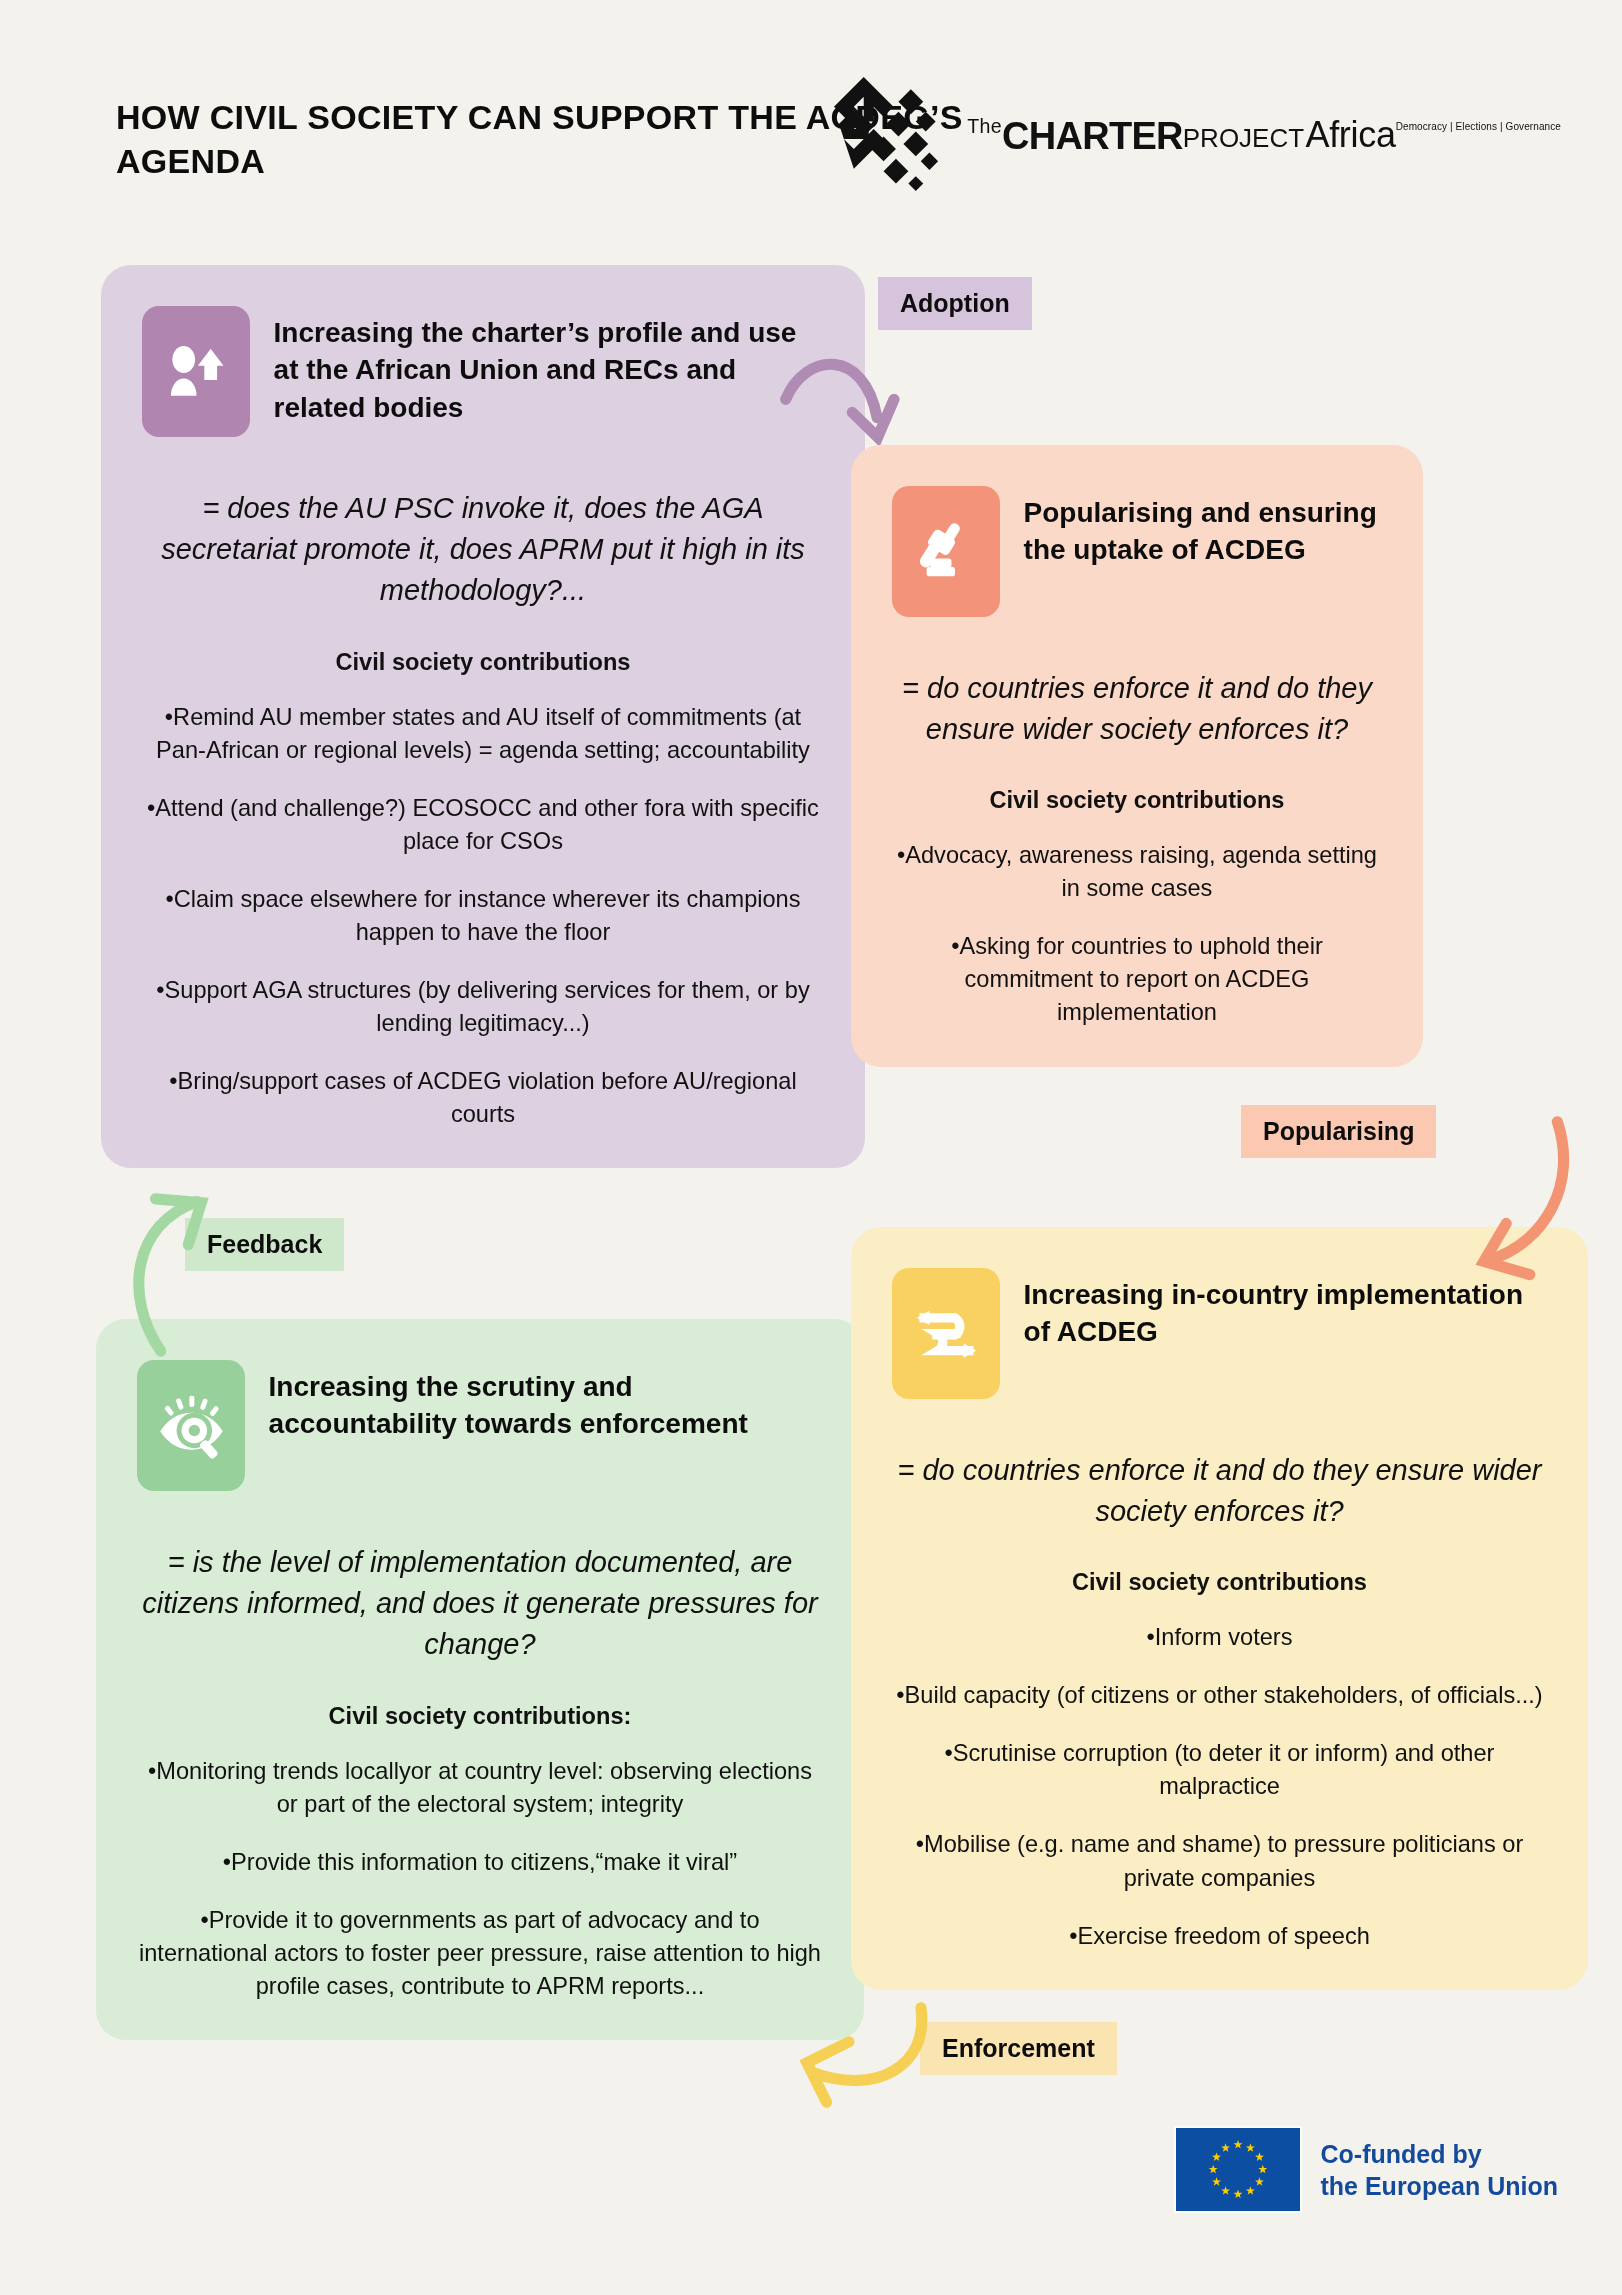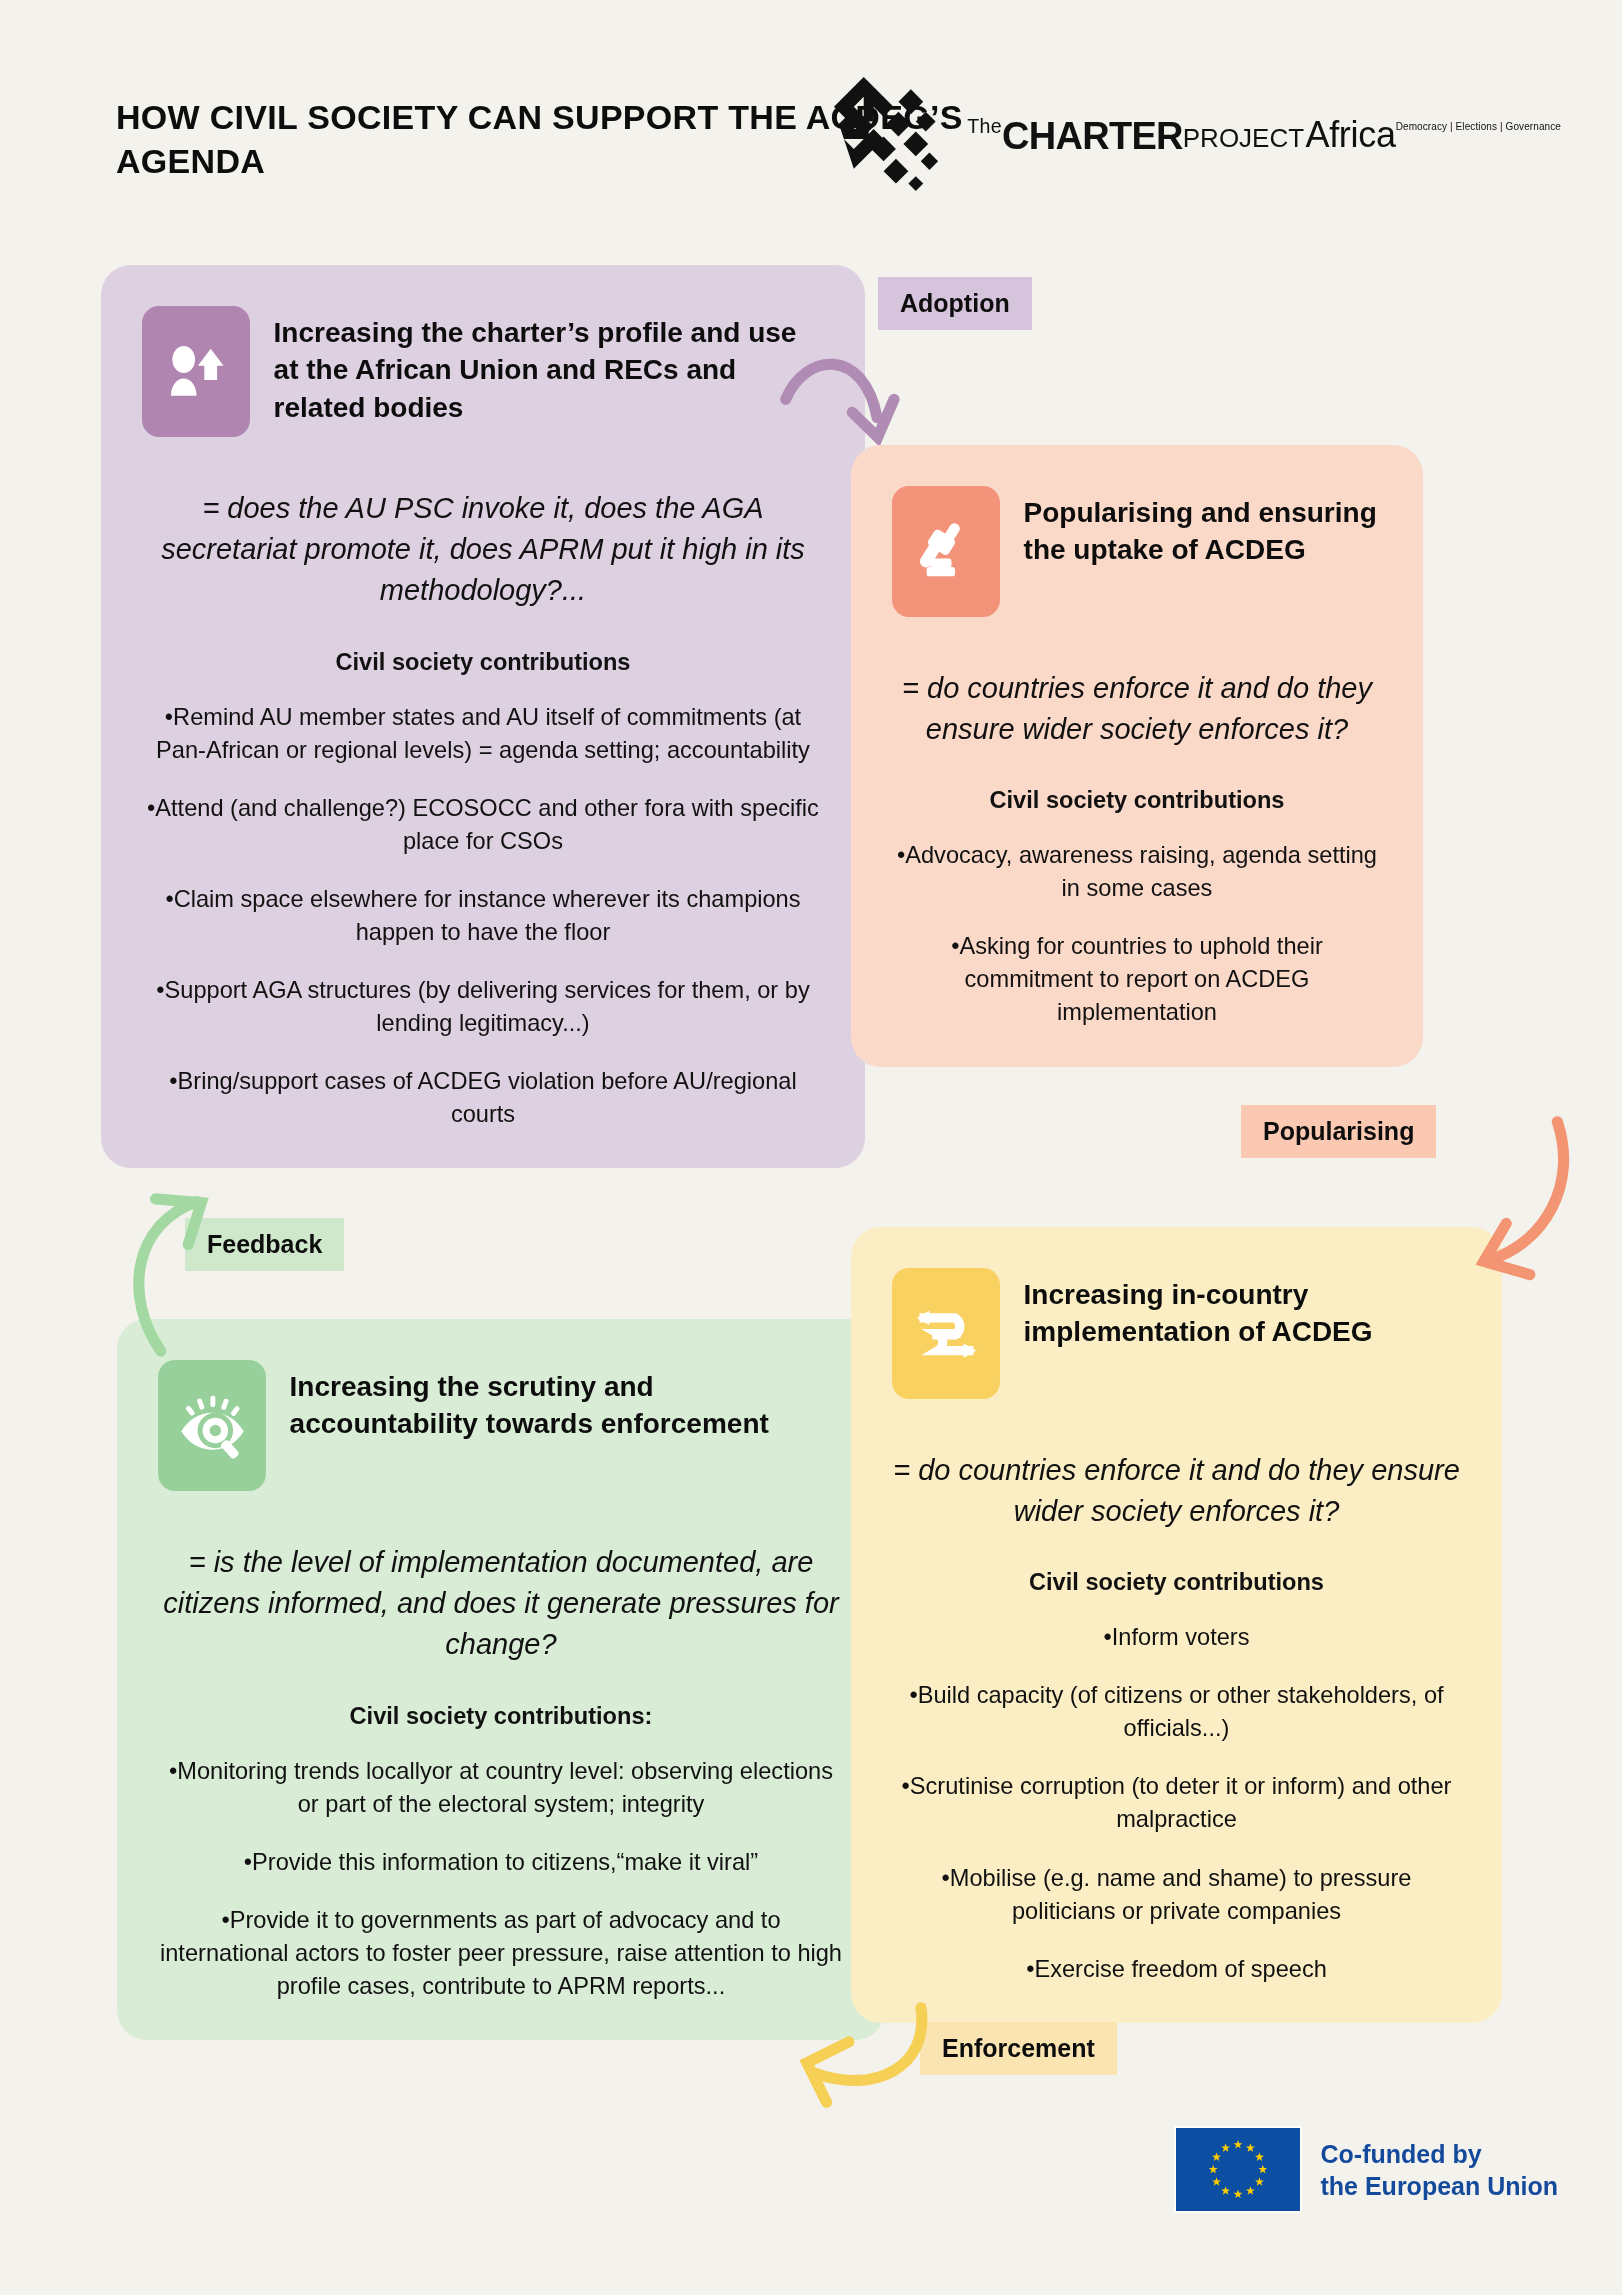--- a/index.html
+++ b/index.html
@@ -96,22 +96,22 @@
   }
   .bullet {
     font-size: 23.6px;
     line-height: 1.40;
     margin-top: 25px;
   }
 
   
   #card-profile   { left: 101px;  top: 265px;  width: 764px; background: #ddd0e0; }
   #card-uptake    { left: 851px; top: 445px;  width: 572px; background: #fbd9c8; }
-  #card-scrutiny  { left: 117px;  top: 1319px; width: 768px; background: #d9edd6; }
-  #card-incountry { left: 851px; top: 1227px; width: 651px; background: #fbeec4; }
+  #card-scrutiny  { left: 96px;  top: 1319px; width: 768px; background: #d9edd6; }
+  #card-incountry { left: 851px; top: 1227px; width: 737px; background: #fbeec4; }
 
   #card-profile   .icon-tile { background: #b086b0; }
   #card-uptake    .icon-tile { background: #f3937a; }
   #card-scrutiny  .icon-tile { background: #97d09b; }
   #card-incountry .icon-tile { background: #f8d161; }
 
   
   .stage-label {
     position: absolute;
     font-size: 25px;

